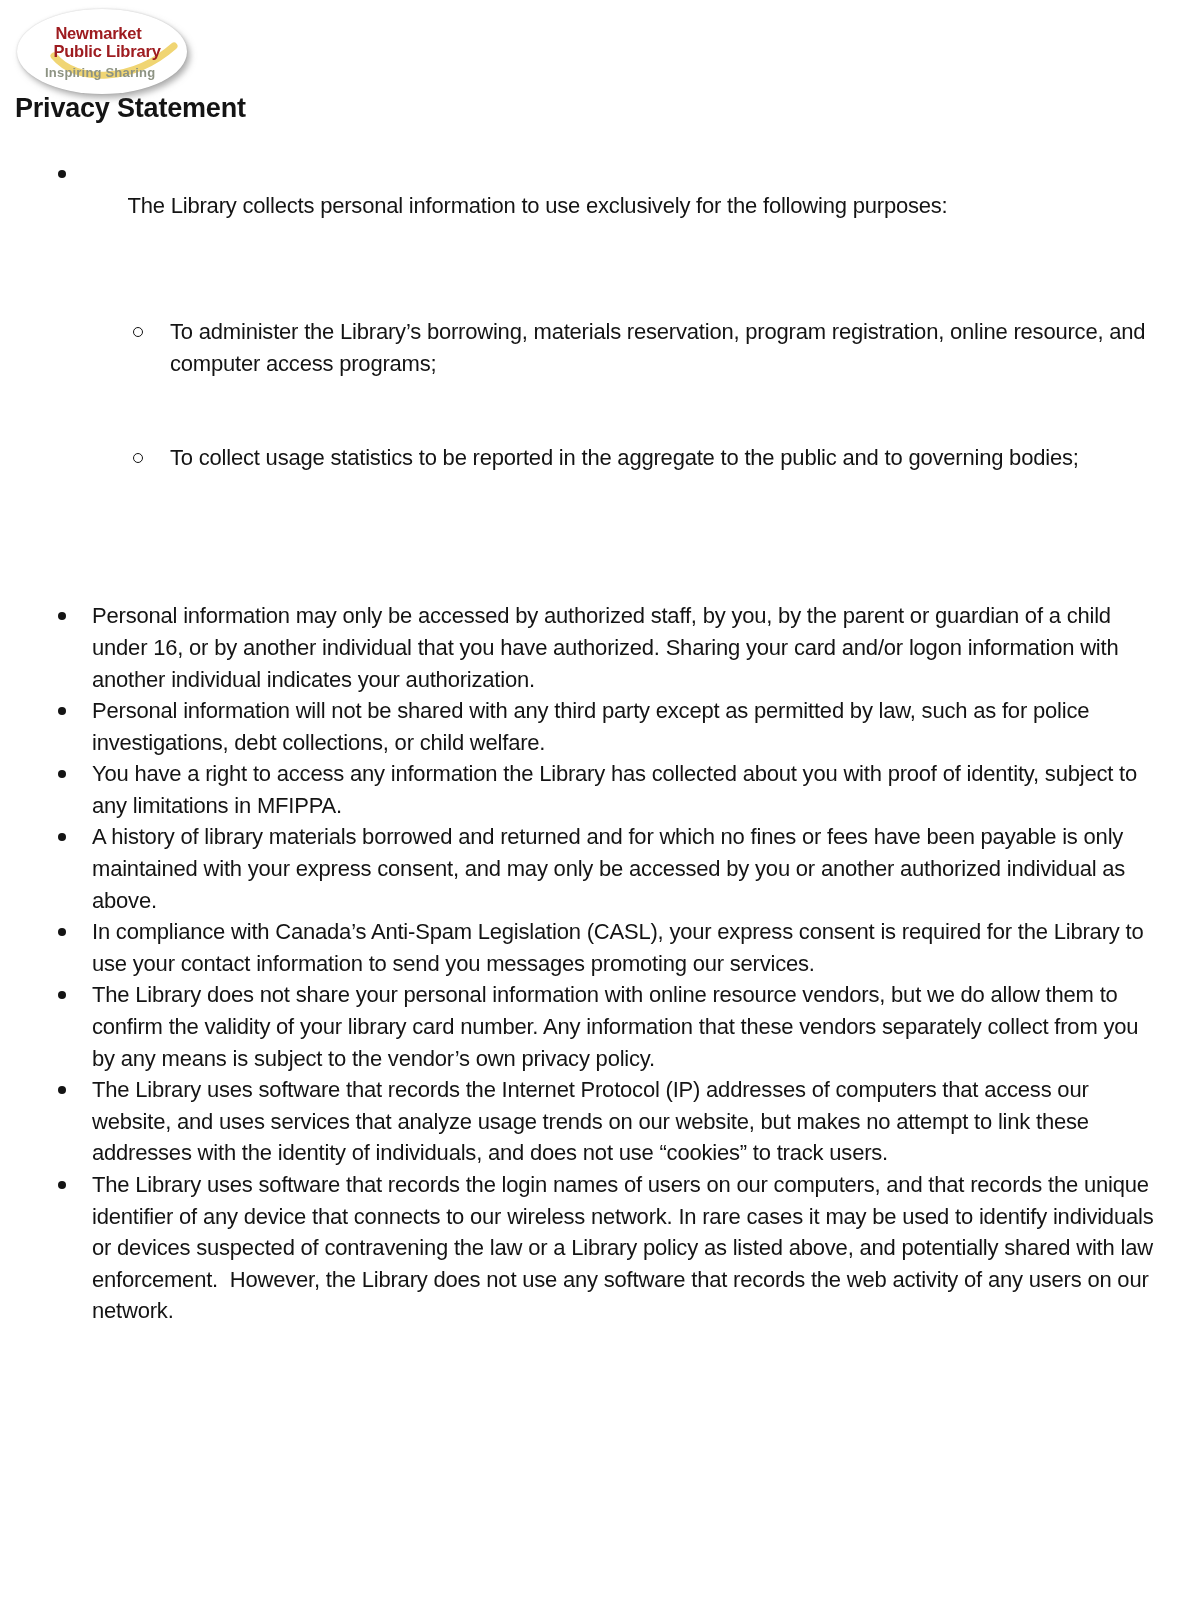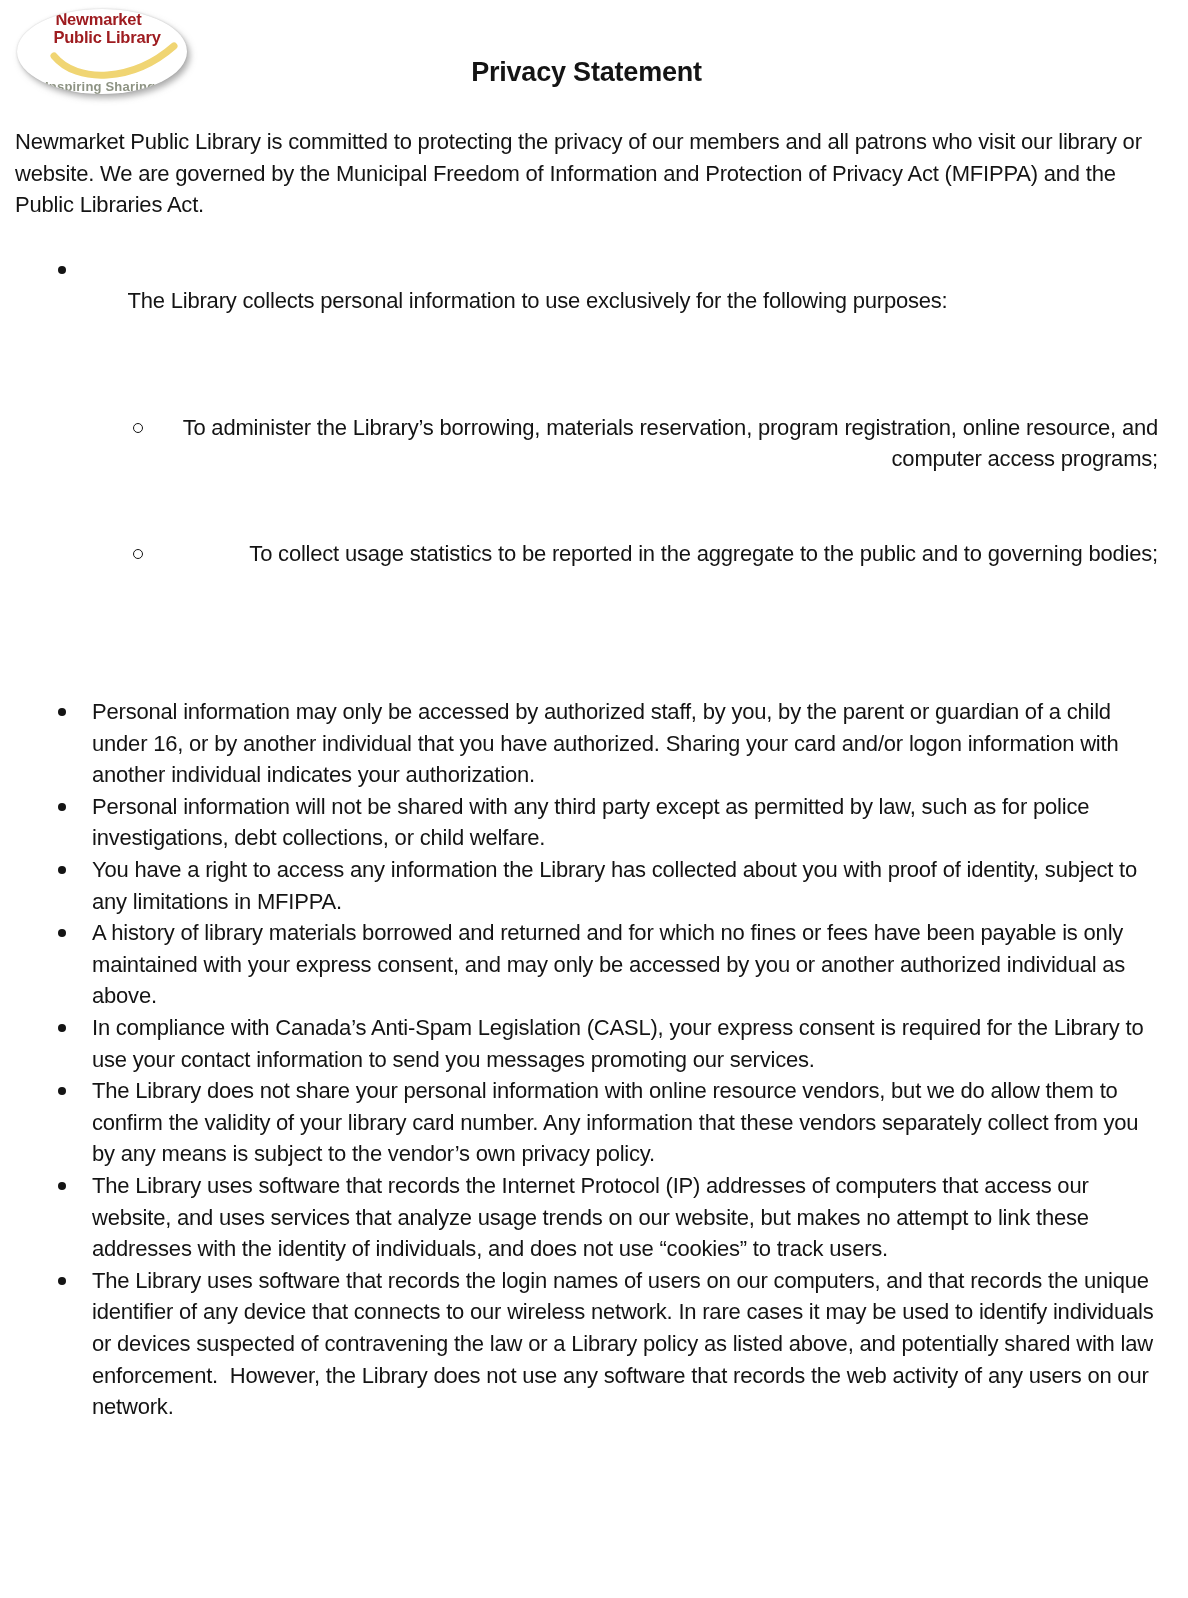--- a/index.html
+++ b/index.html
@@ -36,21 +36,21 @@
   .logo-oval {
     position: relative;
     width: 100%;
     height: 100%;
     background: #ffffff;
     border-radius: 50%;
     box-shadow: 3px 4px 6px rgba(110,110,110,0.55), 0 0 2px rgba(160,160,160,0.5);
     display: flex;
     flex-direction: column;
     align-items: center;
-    justify-content: space-between;
+    justify-content: center;
     overflow: hidden;
   }
   .logo-swoosh {
     position: absolute;
     left: 32px;
     top: 32px;
     width: 130px;
     height: 46px;
     z-index: 0;
   }
@@ -83,22 +83,21 @@
     color: var(--logo-tagline);
     margin-top: 5px;
     align-self: flex-start;
     margin-left: 28px;
   }
   .logo-name span:first-child { margin-left: 12px; }
   .logo-name span:last-child { margin-left: 10px; }
 
   
   .title {
-    padding-top: 56px;
-    text-align: center;
+    padding-top: 92px;
     font-size: 27px;
     line-height: 33px;
     font-weight: bold;
     letter-spacing: -0.2px;
   }
   .intro {
     margin-top: 37px;
     white-space: pre-wrap;
   }
   ul.bullets {
@@ -120,21 +119,20 @@
     border-radius: 50%;
     background: var(--ink);
   }
   ul.subs {
     list-style: none;
     padding-left: 78px; 
   }
   ul.subs > li {
     position: relative;
     white-space: pre-wrap;
-    text-align: right;
   }
   ul.subs > li::before {
     content: "";
     position: absolute;
     left: -37px;
     top: 11px;
     width: 8px;
     height: 8px;
     border-radius: 50%;
     background: transparent;
@@ -154,21 +152,20 @@
       <div class="logo-name">
         <span>Newmarket</span>
         <span>Public Library</span>
       </div>
       <div class="logo-tagline">Inspiring Sharing</div>
     </div>
   </div>
 
   <h1 class="title">Privacy Statement</h1>
 
-  <p class="intro">Newmarket Public Library is committed to protecting the privacy of our members and all patrons who visit our library or website. We are governed by the Municipal Freedom of Information and Protection of Privacy Act (MFIPPA) and the Public Libraries Act.</p>
 
   <ul class="bullets">
     <li>
       <span>The Library collects personal information to use exclusively for the following purposes:</span>
       <ul class="subs">
         <li>To administer the Library’s borrowing, materials reservation, program registration, online resource, and computer access programs;</li>
         <li>To collect usage statistics to be reported in the aggregate to the public and to governing bodies;</li>
       </ul>
     </li>
     <li>Personal information may only be accessed by authorized staff, by you, by the parent or guardian of a child under 16, or by another individual that you have authorized. Sharing your card and/or logon information with another individual indicates your authorization.</li>

